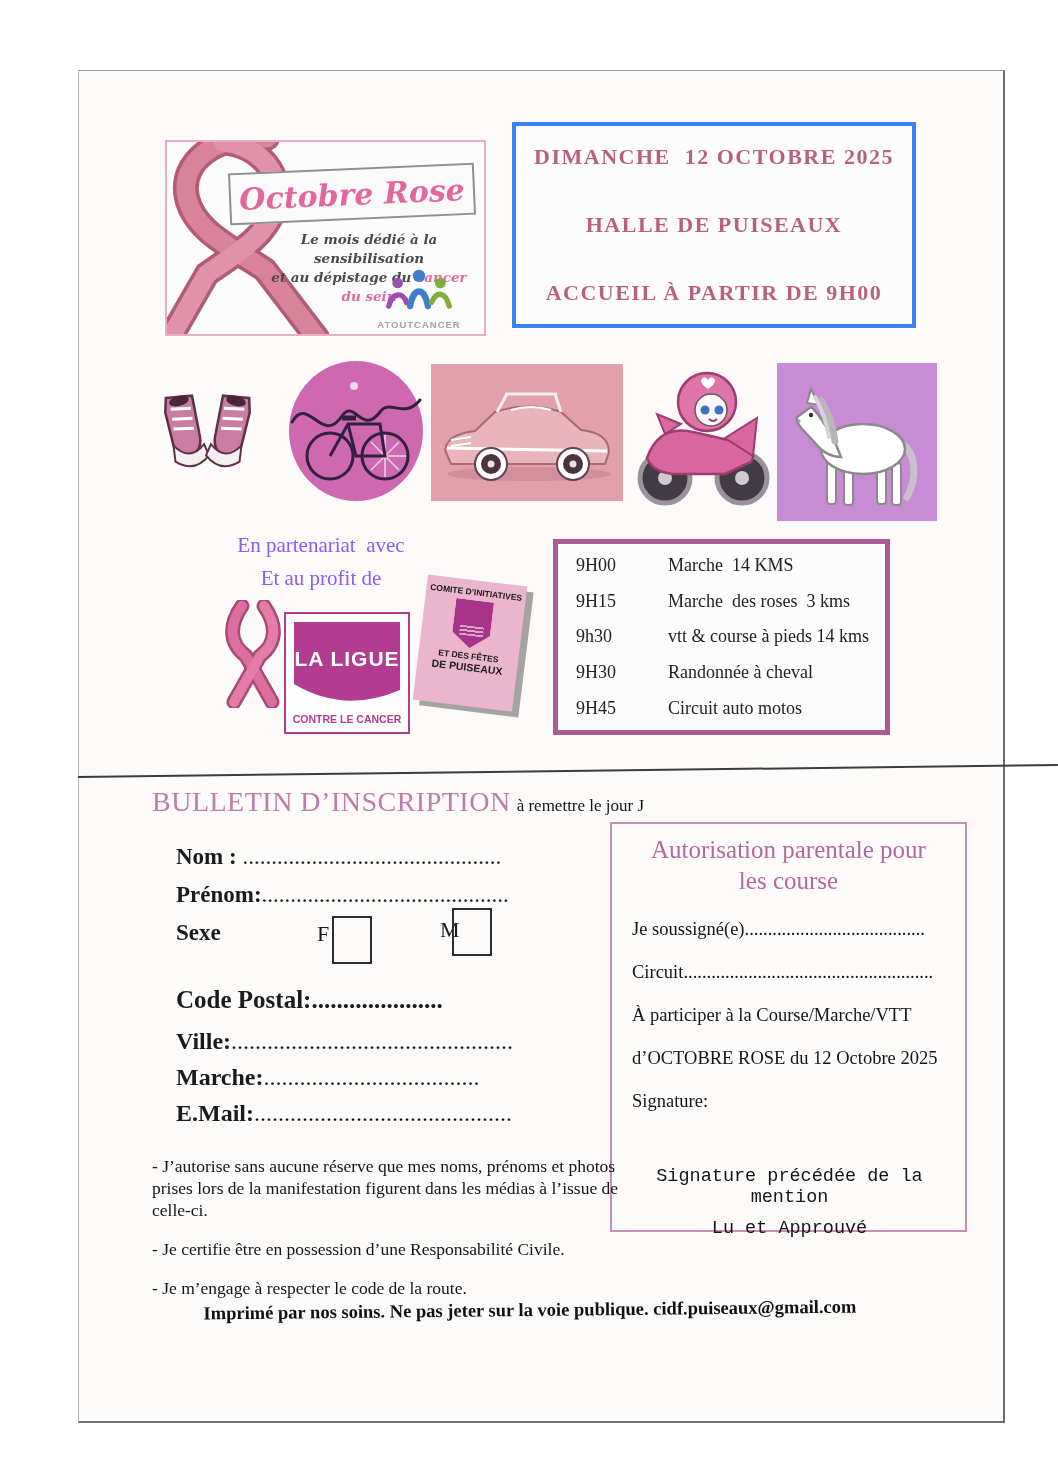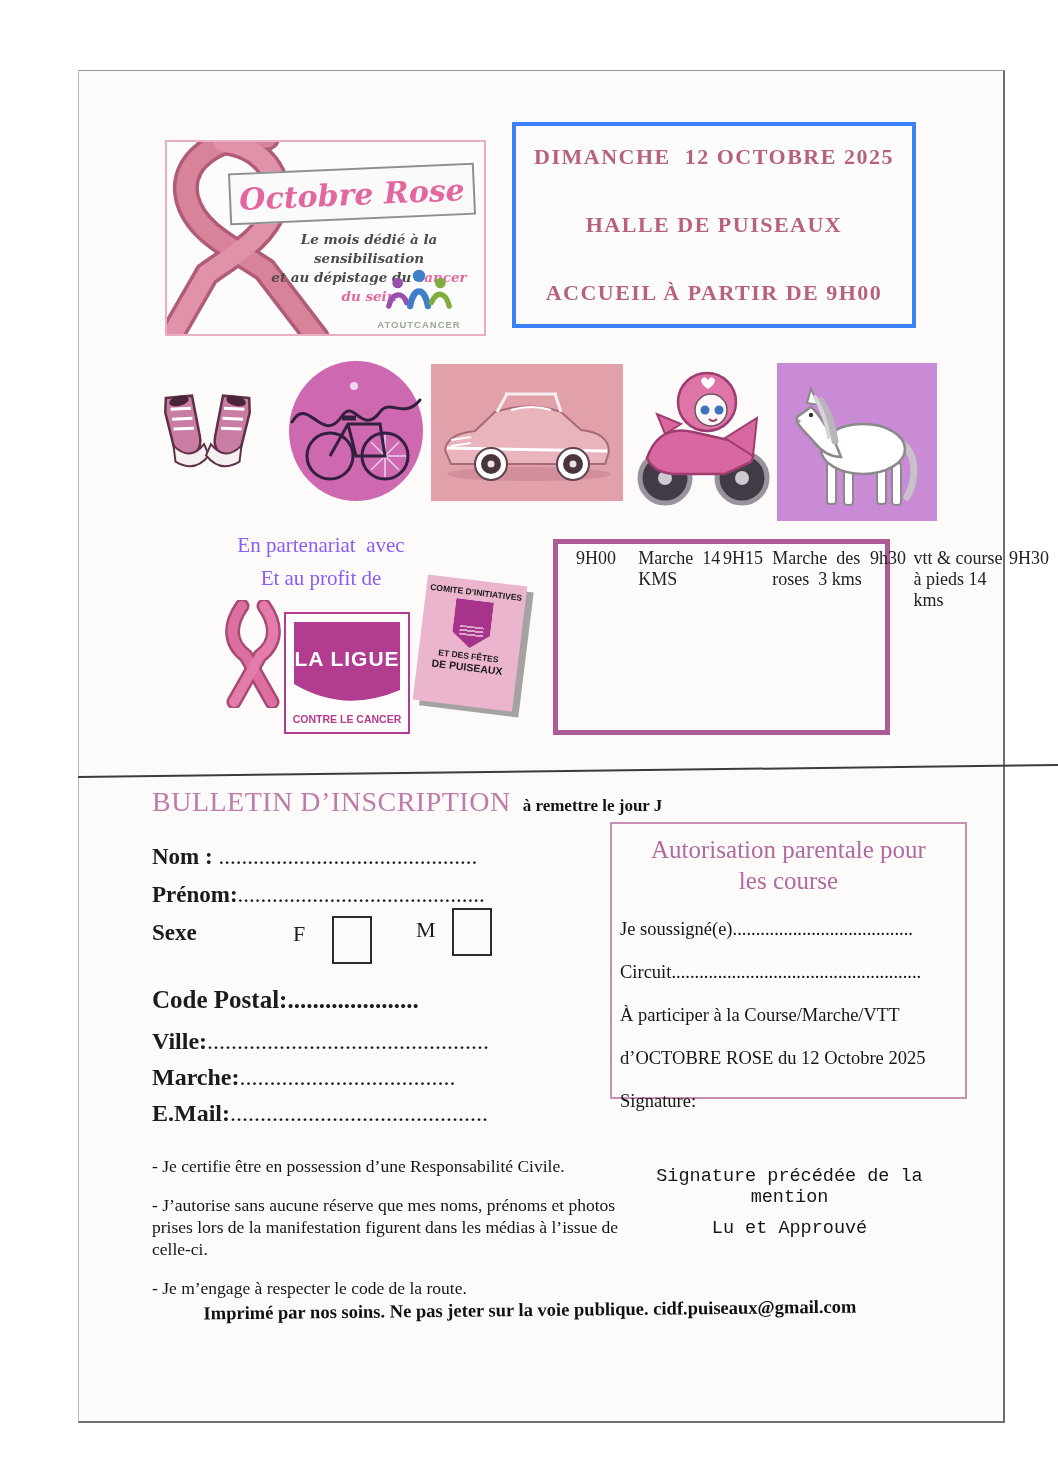--- a/index.html
+++ b/index.html
@@ -45,49 +45,49 @@
     padding-top:7px;box-sizing:border-box;}
   .comite .c-top{font-family:"Liberation Sans", sans-serif;font-size:8.5px;font-weight:bold;color:#1c1c1c;}
   .comite .shield{width:38px;height:48px;margin:3px auto 3px auto;background:#a8338a;
     clip-path:polygon(0 0,100% 0,100% 70%,50% 100%,0 70%);position:relative;}
   .comite .shield i{position:absolute;left:7px;top:26px;width:24px;height:10px;
     background:repeating-linear-gradient(#d9a8cc 0 2px,#a8338a 2px 4px);}
   .comite .c-mid{font-family:"Liberation Sans", sans-serif;font-size:8.5px;font-weight:bold;color:#1c1c1c;}
   .comite .c-bot{font-family:"Liberation Sans", sans-serif;font-size:10.5px;font-weight:bold;color:#1c1c1c;}
   
   .schedule{left:553px;top:539px;width:337px;height:196px;background:#fdfcfd;
-    border:5px solid #ad5b95;box-sizing:border-box;display:flex;flex-direction:row;
+    border:5px solid #ad5b95;box-sizing:border-box;display:flex;flex-direction:column;
     justify-content:space-around;padding:4px 4px 4px 18px;}
   .srow{display:flex;align-items:baseline;}
   .stime{width:92px;font-size:18px;color:#222;}
   .slabel{font-size:18px;color:#222;white-space:pre-wrap;}
   
   .divider{left:78px;top:776px;width:980px;height:2px;background:#3c3c3c;
     transform:rotate(-0.7deg);transform-origin:left center;}
   
   .btitle{left:152px;top:786px;white-space:nowrap;}
   .btitle .big{font-size:28px;color:#bd7cab;letter-spacing:0.5px;}
-  .btitle .note{font-size:17px;font-weight:700;color:#141414;margin-left:12px;}
-  .field{white-space:nowrap;color:#1b1b1b;}
+  .btitle .note{font-size:17px;font-weight:400;color:#141414;margin-left:6px;}
+  .field{white-space:nowrap;color:#1b1b1b;margin-left:24px;}
   .f-nom{left:152px;top:844px;font-size:23px;}
   .f-prenom{left:152px;top:882px;font-size:23px;}
   .f-sexe{left:152px;top:920px;font-size:23px;}
   .lab{font-weight:bold;}
   .sexe-f-label{left:293px;top:921px;font-size:22px;}
   .sexe-m-label{left:416px;top:917px;font-size:22px;}
   .checkbox{width:36px;height:44px;border:2px solid #2e2e2e;background:transparent;}
   .cb-f{left:332px;top:916px;}
   .cb-m{left:452px;top:908px;}
   .f-cp{left:152px;top:986px;font-size:25px;}
   .f-ville{left:152px;top:1028px;font-size:24px;}
   .f-urg{left:152px;top:1064px;font-size:24px;}
   .f-mail{left:152px;top:1100px;font-size:24px;}
   
-  .auth{left:610px;top:822px;width:357px;height:277px;border:2px solid #c78fb4;
-    box-sizing:border-box;padding:10px 8px;background:transparent;}
+  .auth{left:610px;top:822px;width:357px;height:410px;border:2px solid #c78fb4;
+    box-sizing:border-box;padding:10px 20px;background:transparent;}
   .auth-title{font-size:25px;color:#b06a9e;text-align:center;line-height:1.25;}
   .auth p{font-size:18.5px;color:#151515;margin:22px 0 0 0;white-space:nowrap;overflow:hidden;}
   
   .notes{left:152px;top:1156px;width:475px;font-size:17.5px;color:#151515;line-height:1.25;}
   .notes p{margin:0 0 17px 0;}
   
   .sigm{left:612px;top:1166px;width:355px;text-align:center;font-size:18.5px;color:#151515;}
   .sigm div{margin-bottom:10px;font-family:Liberation Mono, monospace;}
   
   .footer{left:140px;top:1300px;width:780px;text-align:center;font-weight:bold;
@@ -294,22 +294,22 @@
     <span>les course</span>
   </div>
   <p>Je soussigné(e).......................................</p>
   <p>Circuit......................................................</p>
   <p>À participer à la Course/Marche/VTT</p>
   <p>d’OCTOBRE ROSE du 12 Octobre 2025</p>
   <p>Signature:</p>
 </div>
 
 <div class="abs notes">
+  <p>- J’autorise sans aucune réserve que mes noms, prénoms et photos prises lors de la manifestation  figurent dans les médias à l’issue de celle-ci.</p>
   <p>- Je certifie être en possession d’une Responsabilité Civile.</p>
-  <p>- J’autorise sans aucune réserve que mes noms, prénoms et photos prises lors de la manifestation  figurent dans les médias à l’issue de celle-ci.</p>
   <p>- Je m’engage à respecter le code de la route.</p>
 </div>
 
 <div class="abs sigm">
   <div>Signature précédée de la mention</div>
   <div>Lu et Approuvé</div>
 </div>
 
 <div class="abs footer">Imprimé par nos soins. Ne pas jeter sur la voie publique. cidf.puiseaux@gmail.com</div>
 

